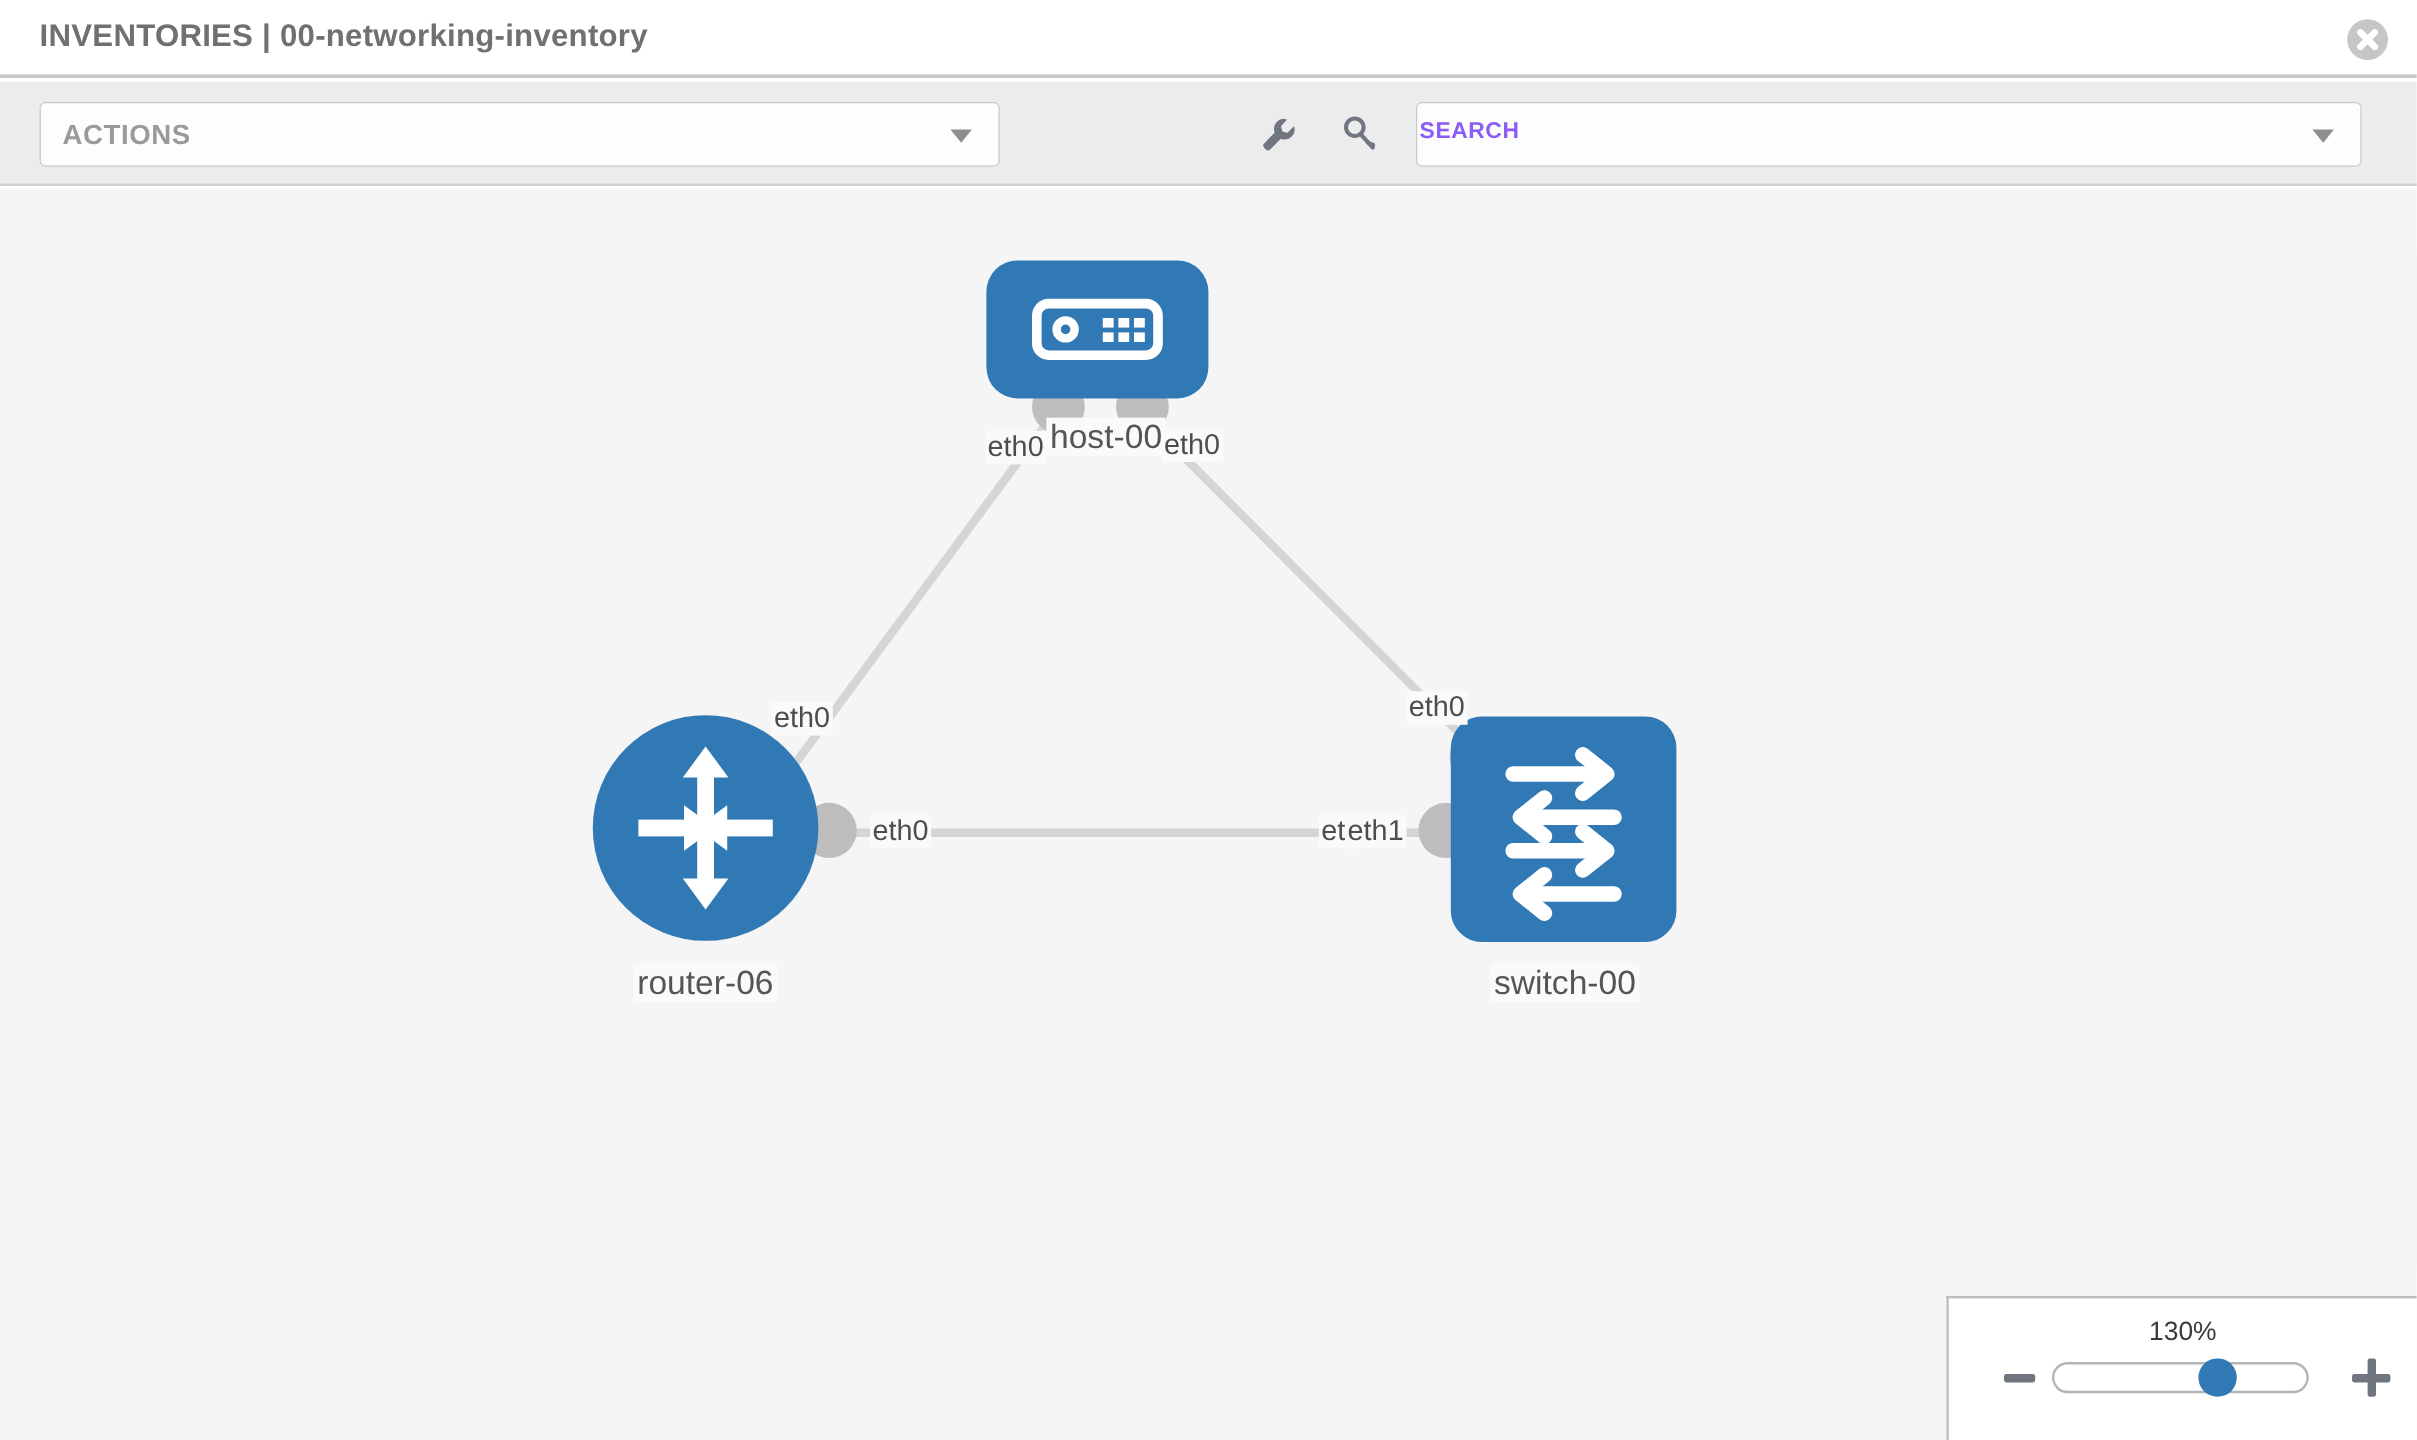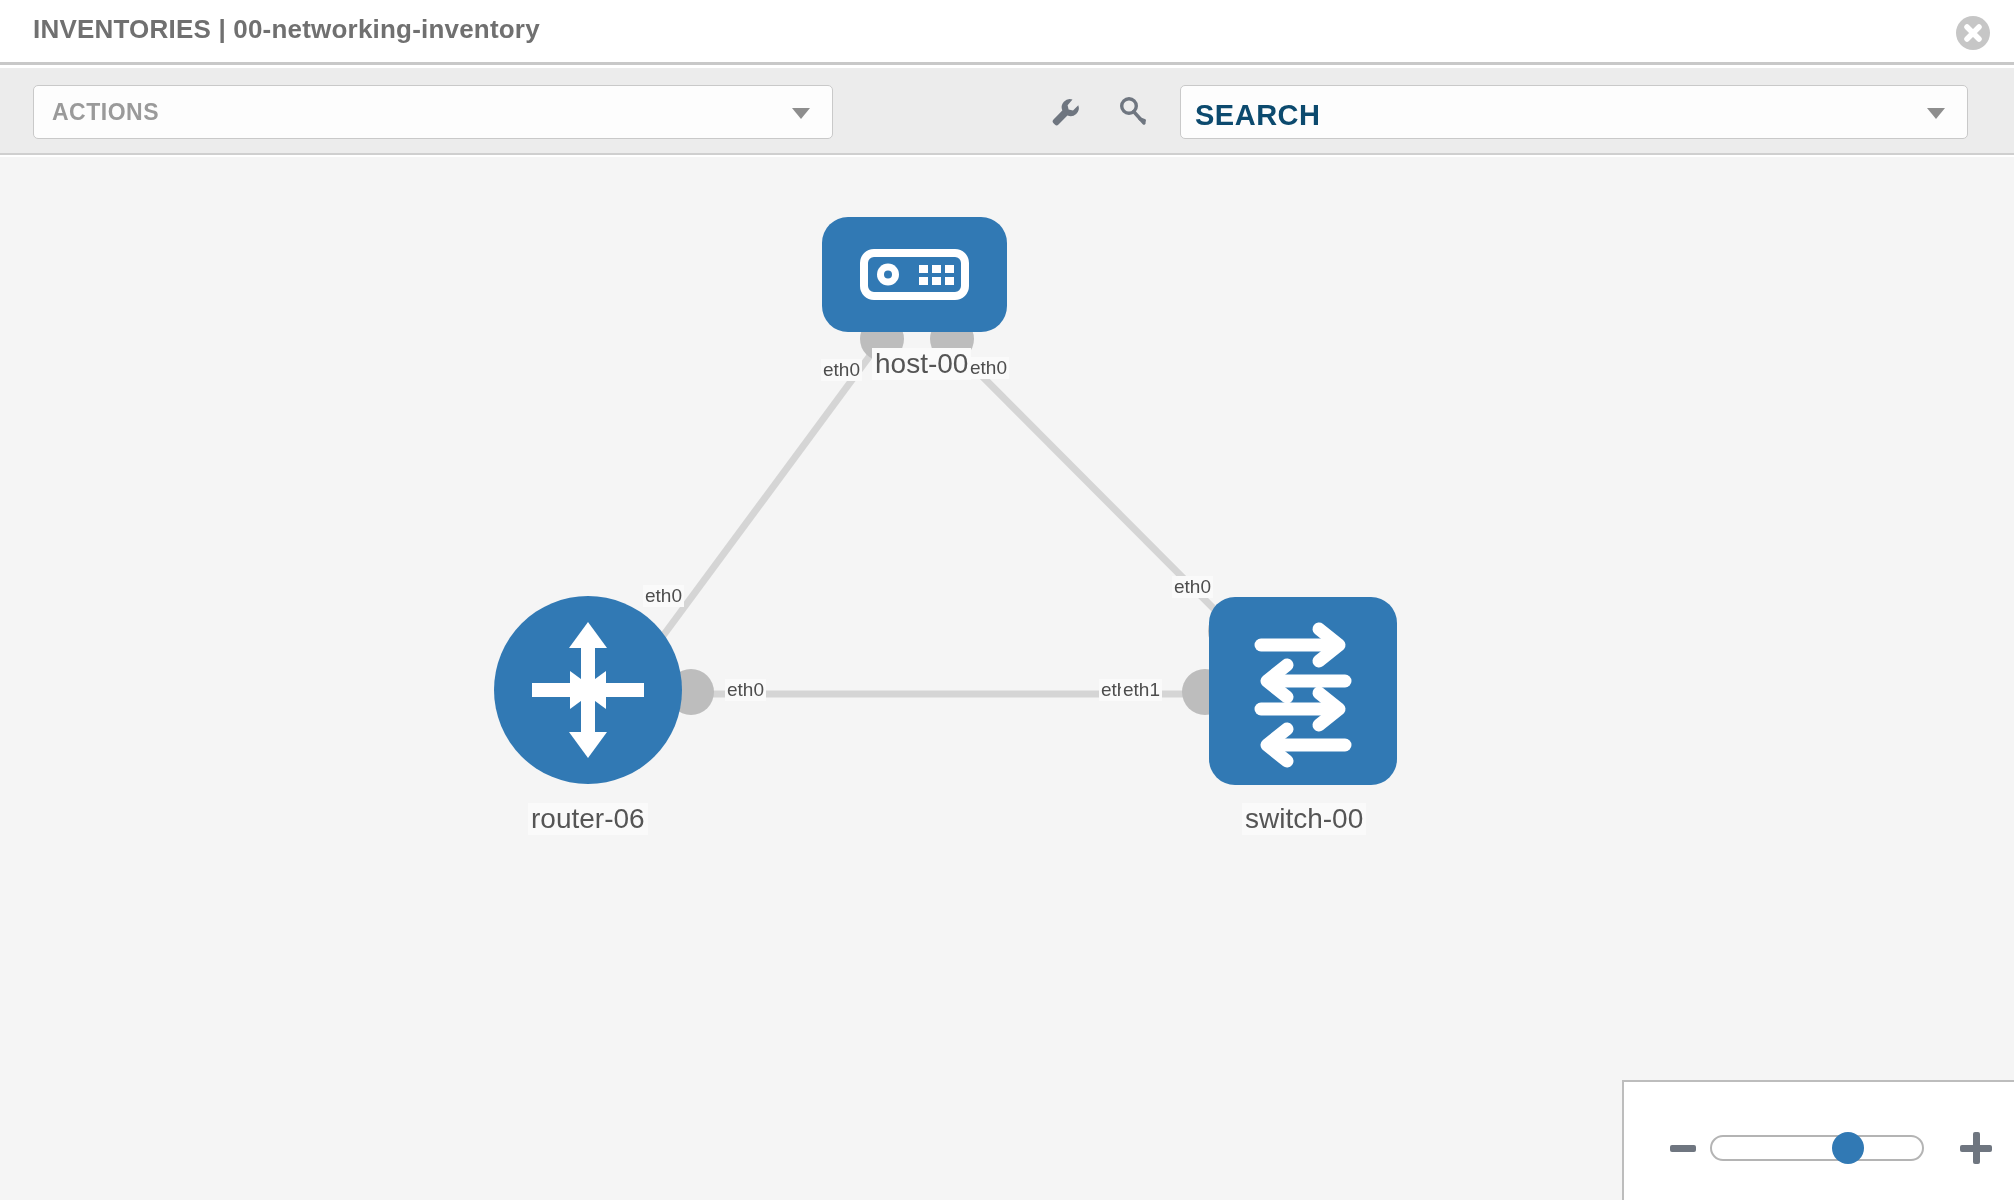--- a/index.html
+++ b/index.html
@@ -108,41 +108,41 @@
     top: 17px;
     width: 788px;
     height: 54px;
     background: #fdfdfd;
     border: 1px solid #c9c9c9;
     border-radius: 5px;
     box-sizing: border-box;
   }
   .search-label {
     position: absolute;
-    left: 14px;
+    left: 2px;
     top: 13px;
-    font-size: 29px;
-    color: #0c4a6e;
+    font-size: 19px;
+    color: #8b5cf6;
     letter-spacing: 0.5px;
   }
 
   
   .canvas {
     position: absolute;
     left: 0; top: 157px;
     width: 2014px;
     height: 1043px;
     background: #f5f5f5;
     overflow: hidden;
   }
   .canvas svg { position: absolute; left: 0; top: 0; }
 
   .edge-label {
     position: absolute;
-    font-size: 19px;
+    font-size: 24px;
     color: #4d4d4d;
     background: #fafafa;
     padding: 0 2px;
     white-space: nowrap;
     line-height: 1.15;
   }
   .node-label {
     position: absolute;
     font-size: 28px;
     color: #555555;
@@ -357,19 +357,20 @@
     <div class="edge-label" style="left:968px; top:200px;">eth0</div>
     <div class="edge-label" style="left:643px; top:428px;">eth0</div>
     <div class="edge-label" style="left:1172px; top:419px;">eth0</div>
     <div class="edge-label" style="left:725px; top:522px;">eth0</div>
     <div class="edge-label" style="left:1099px; top:522px;">eth</div>
     <div class="edge-label" style="left:1121px; top:522px;">eth1</div>
 
   </div>
 
   <div class="zoom-panel">
+    <div class="zoom-pct">130%</div>
     <div class="zoom-minus"></div>
     <div class="zoom-track"></div>
     <div class="zoom-thumb"></div>
     <div class="zoom-plus"></div>
   </div>
 
 </div>
 
 </body></html>

